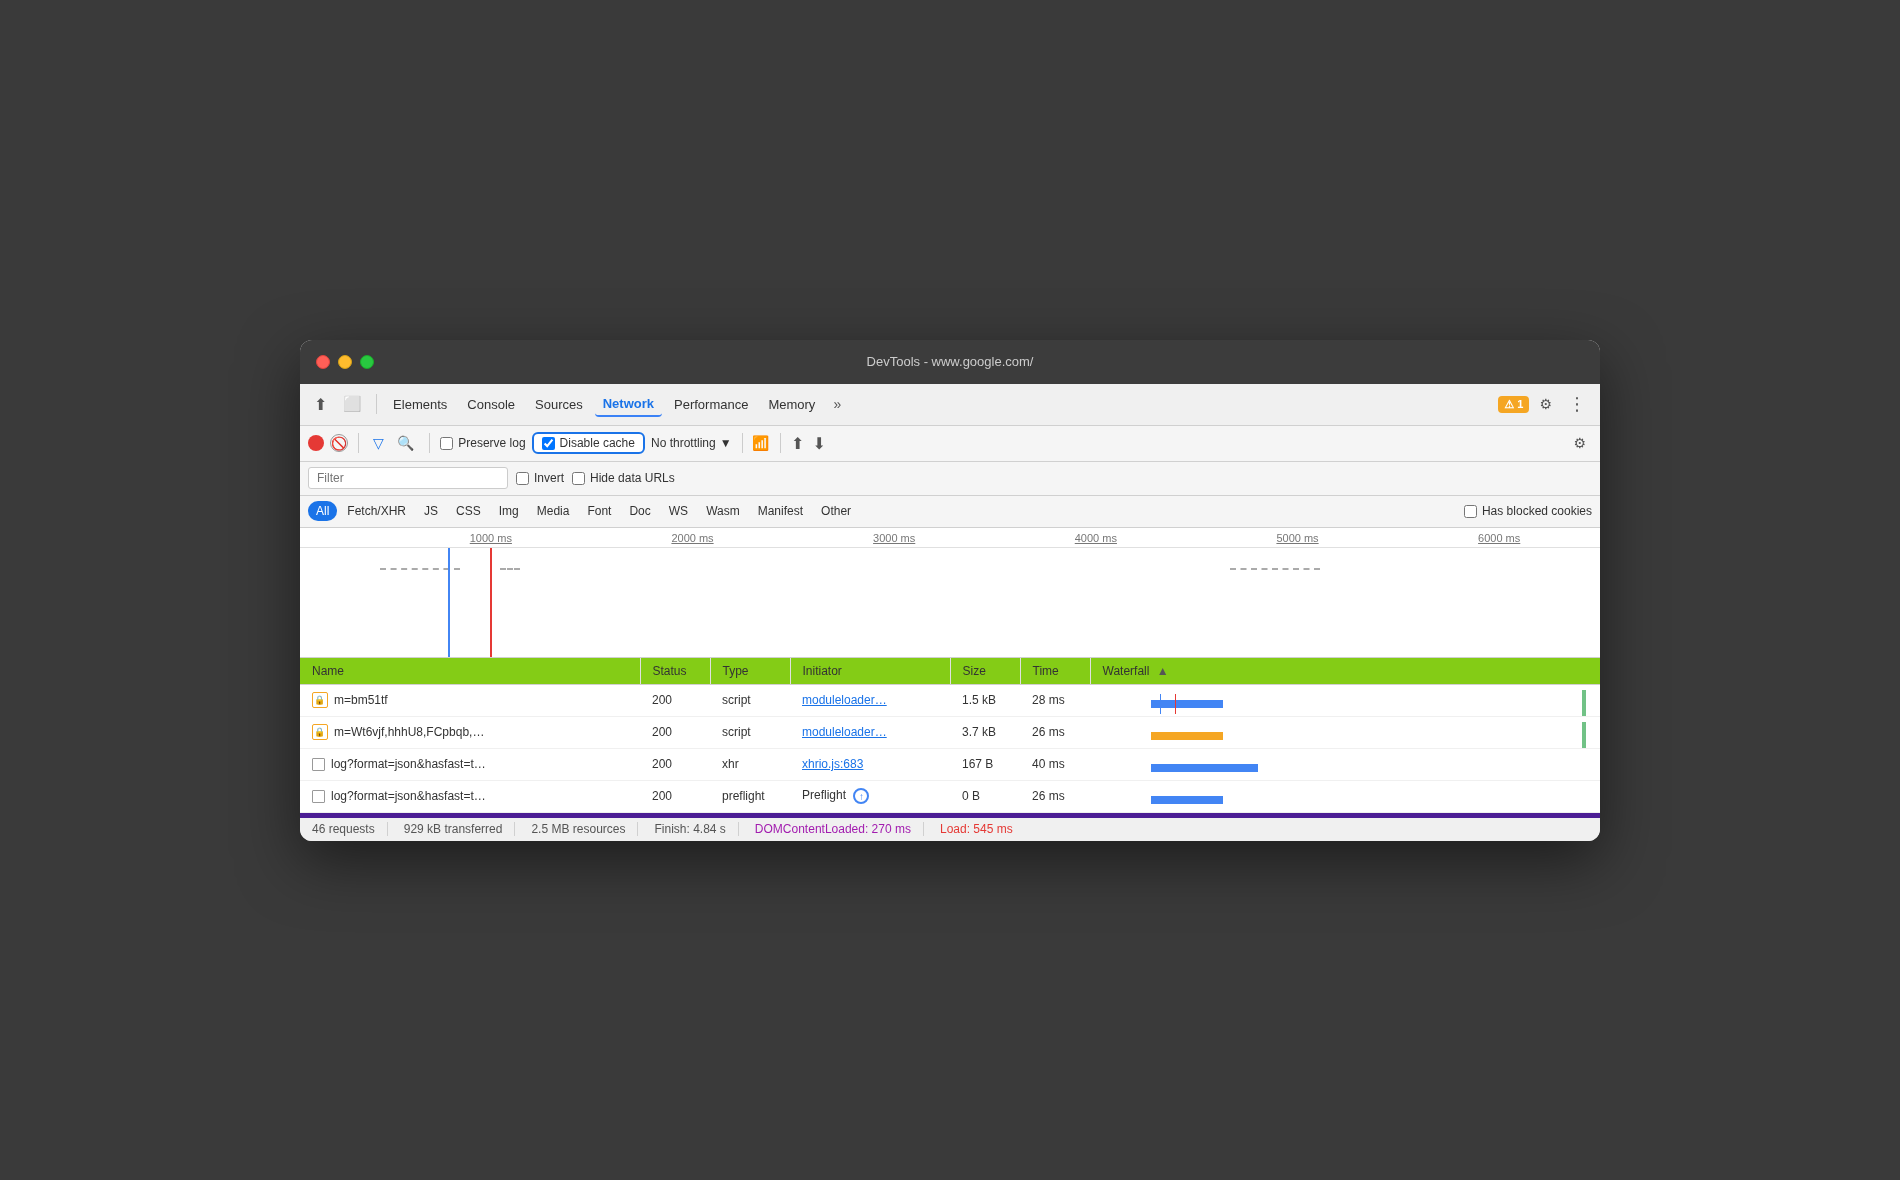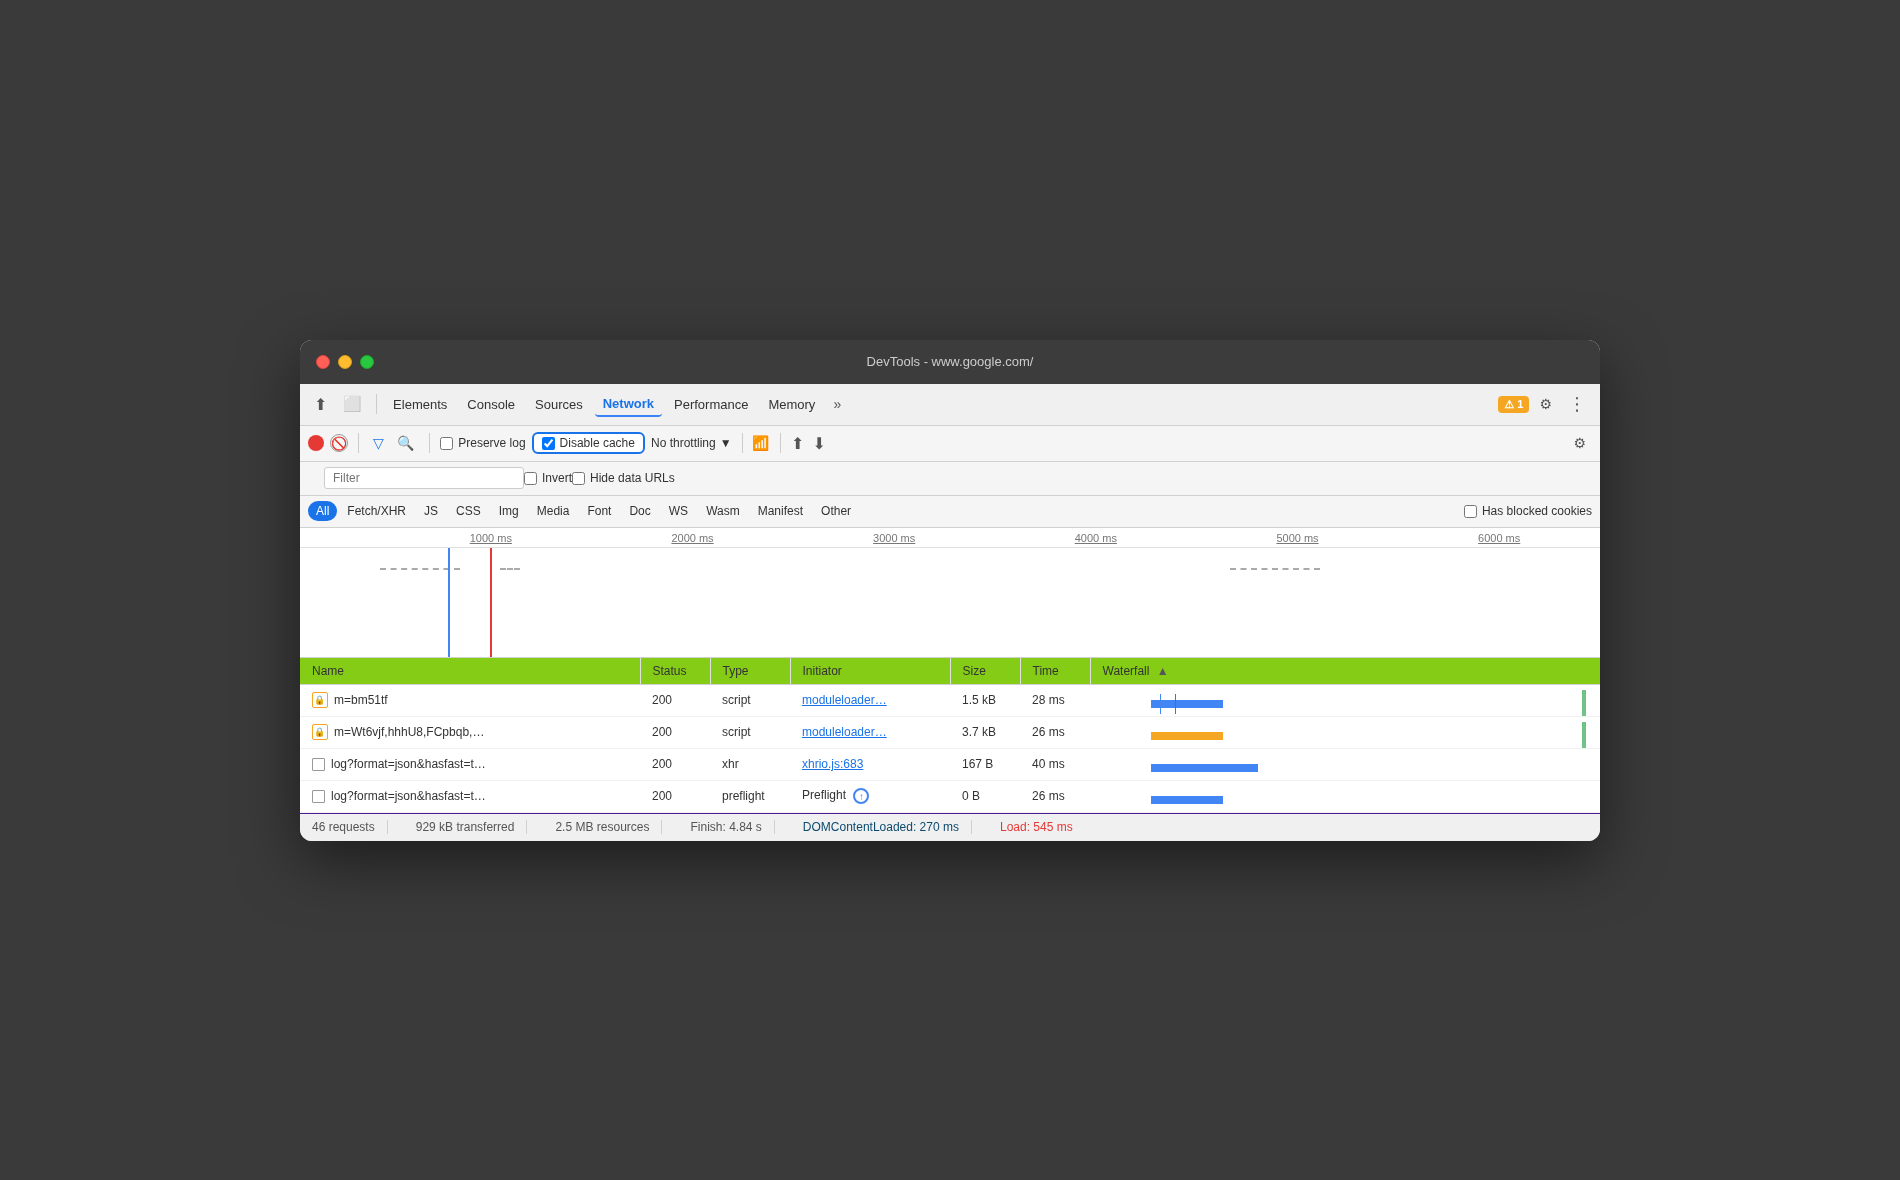--- a/index.html
+++ b/index.html
@@ -169,21 +169,22 @@
       font-size: 16px;
       color: #555;
     }
     
     .filter-bar {
       background: #f5f5f5;
       border-bottom: 1px solid #d0d0d0;
       display: flex;
       align-items: center;
       height: 34px;
-      padding: 0 24px;
+      padding: 0 8px;
+      gap: 8px;
     }
     .filter-input {
       border: 1px solid #ccc;
       border-radius: 3px;
       padding: 3px 8px;
       font-size: 12px;
       width: 200px;
       background: white;
     }
     
@@ -321,36 +322,36 @@
       flex-shrink: 0;
     }
     .initiator-link {
       color: #1a73e8;
       text-decoration: underline;
       cursor: pointer;
     }
     
     .status-bar {
       background: #f0f0f0;
-      border-top: 1px solid #4c1d95;
+      border-top: 5px solid #4c1d95;
       display: flex;
       align-items: center;
       height: 28px;
       padding: 0 12px;
       font-size: 12px;
       color: #555;
-      gap: 16px;
+      gap: 4px;
     }
     .status-item {
       padding: 0 12px;
       border-right: 1px solid #d0d0d0;
     }
     .status-item:first-child { padding-left: 0; }
     .status-item:last-child { border-right: none; }
-    .status-dom { color: #0c4a6e; font-weight: 500; }
+    .status-dom { color: #a21caf; font-weight: 500; }
     .status-load { color: #e53935; font-weight: 500; }
     
     .preflight-icon {
       display: inline-flex;
       align-items: center;
       justify-content: center;
       width: 16px;
       height: 16px;
       border-radius: 50%;
       border: 2px solid #4285f4;

